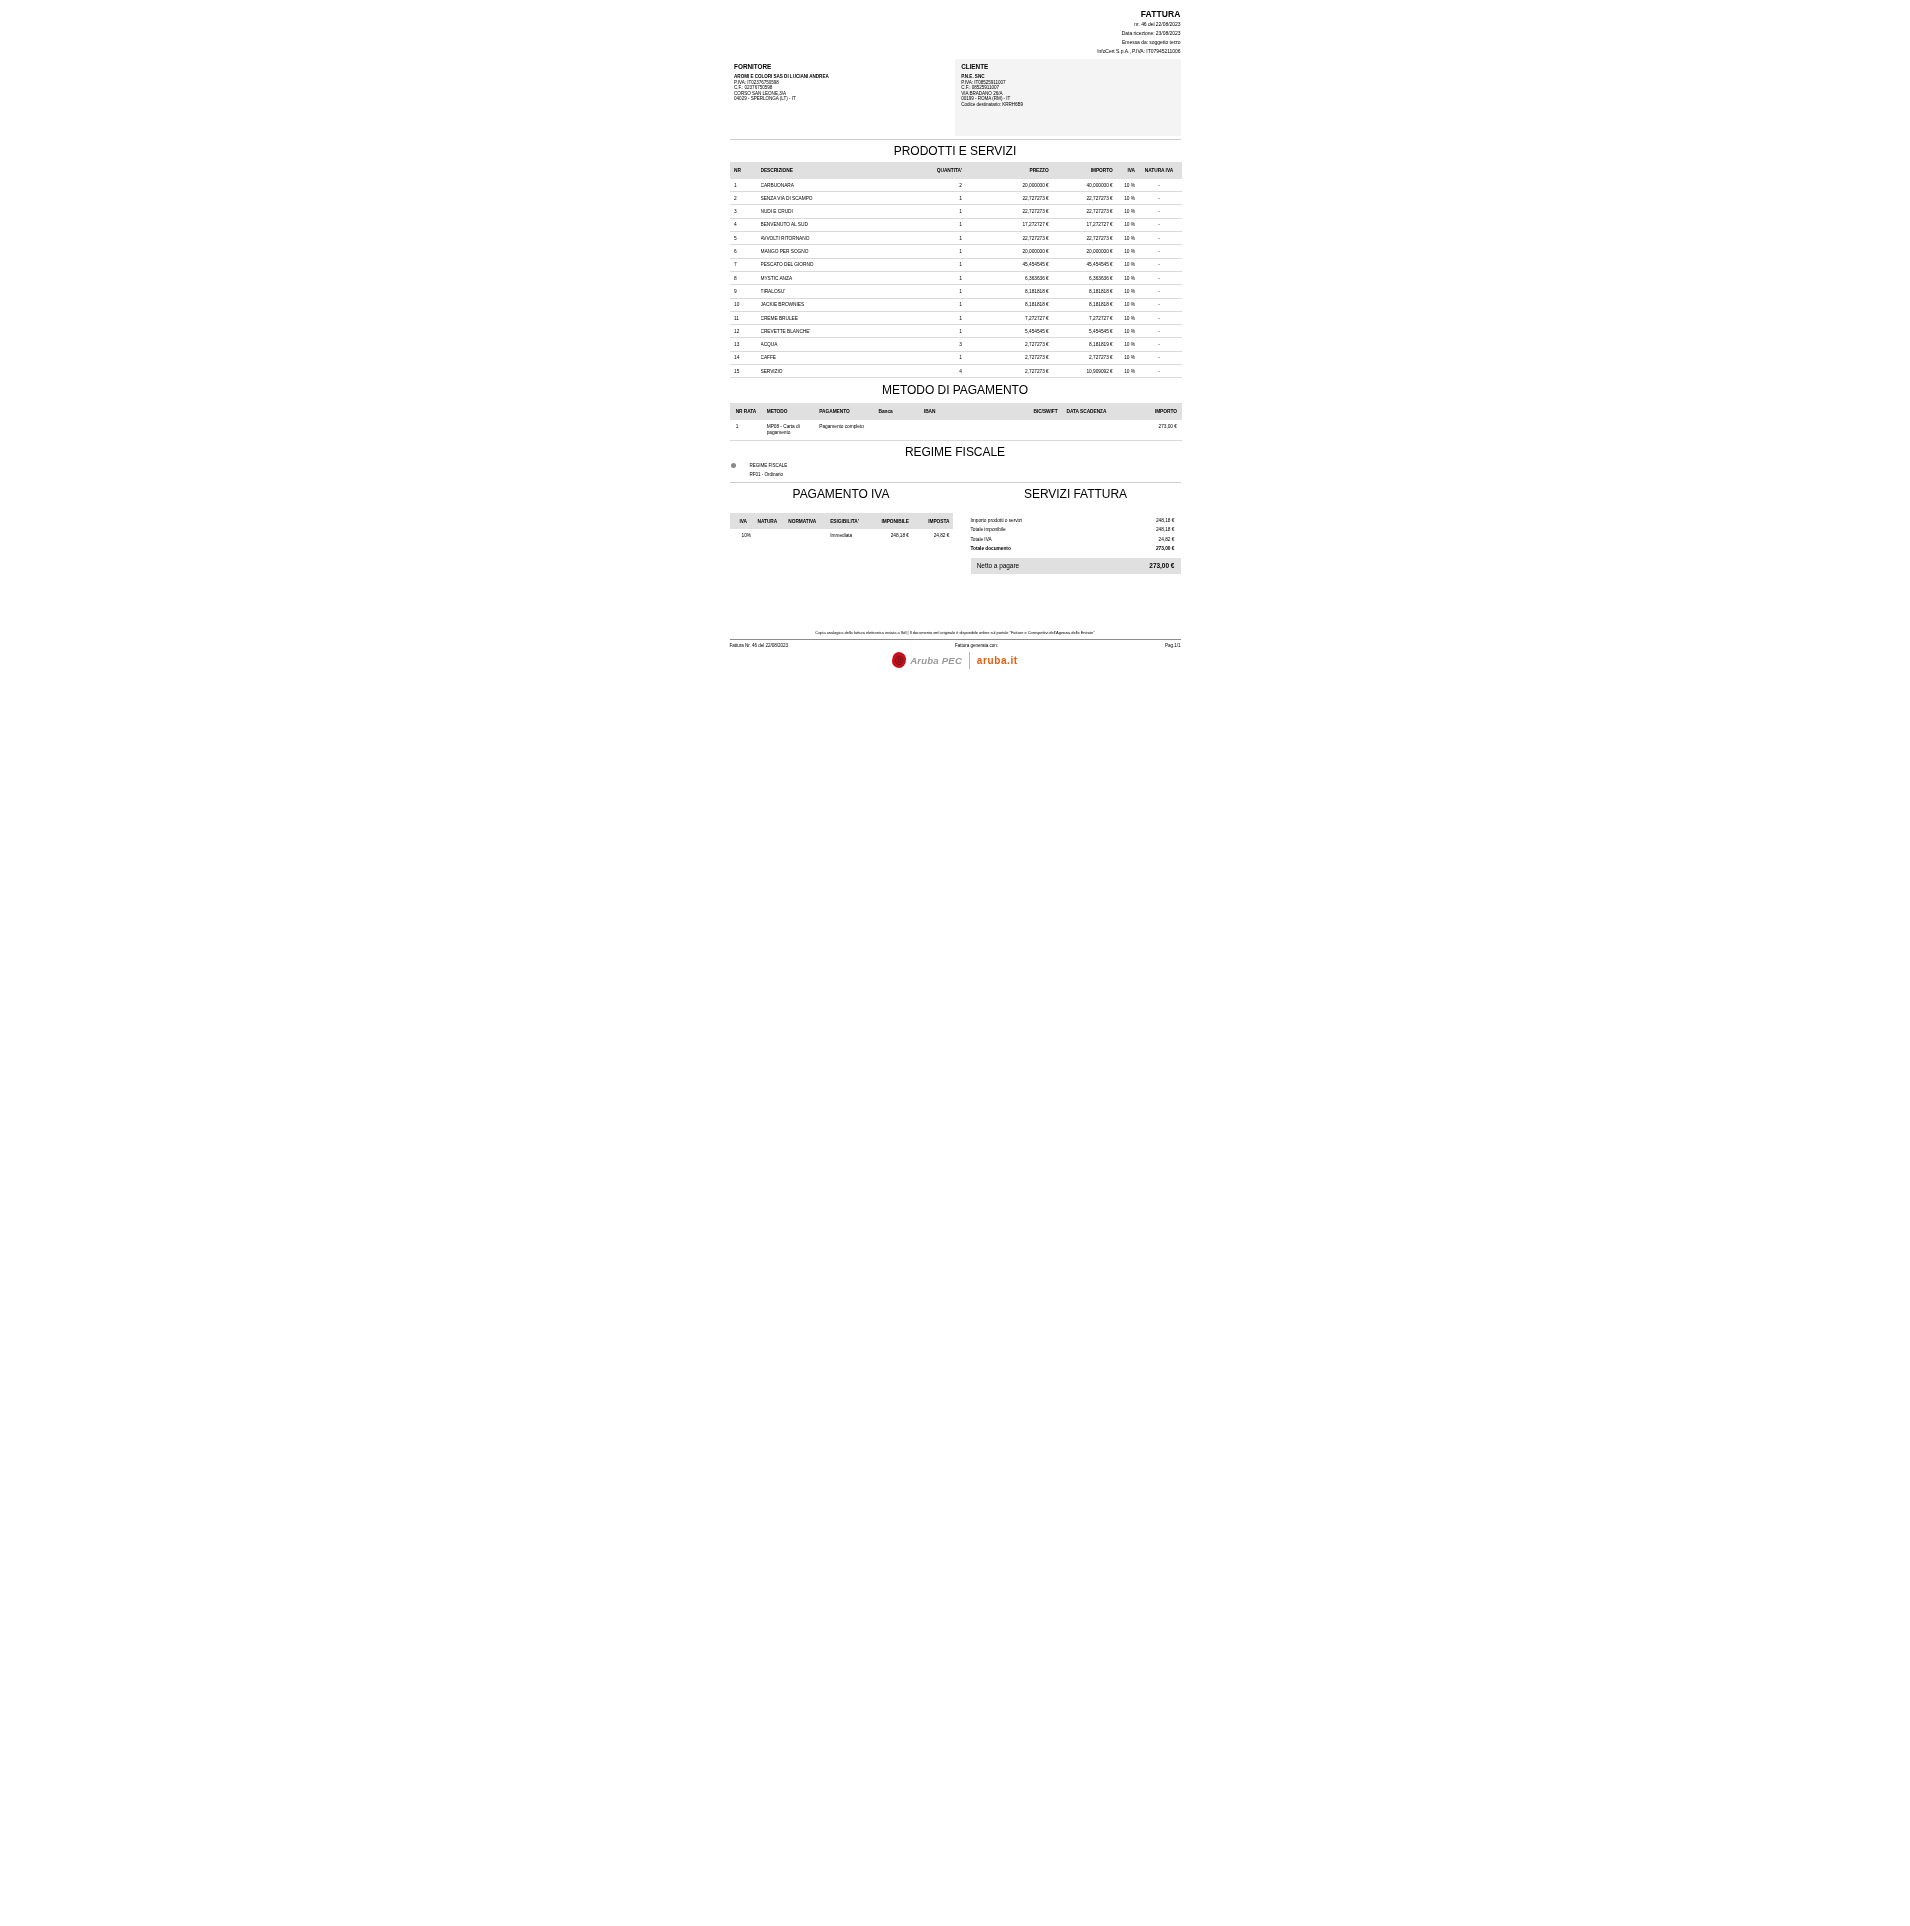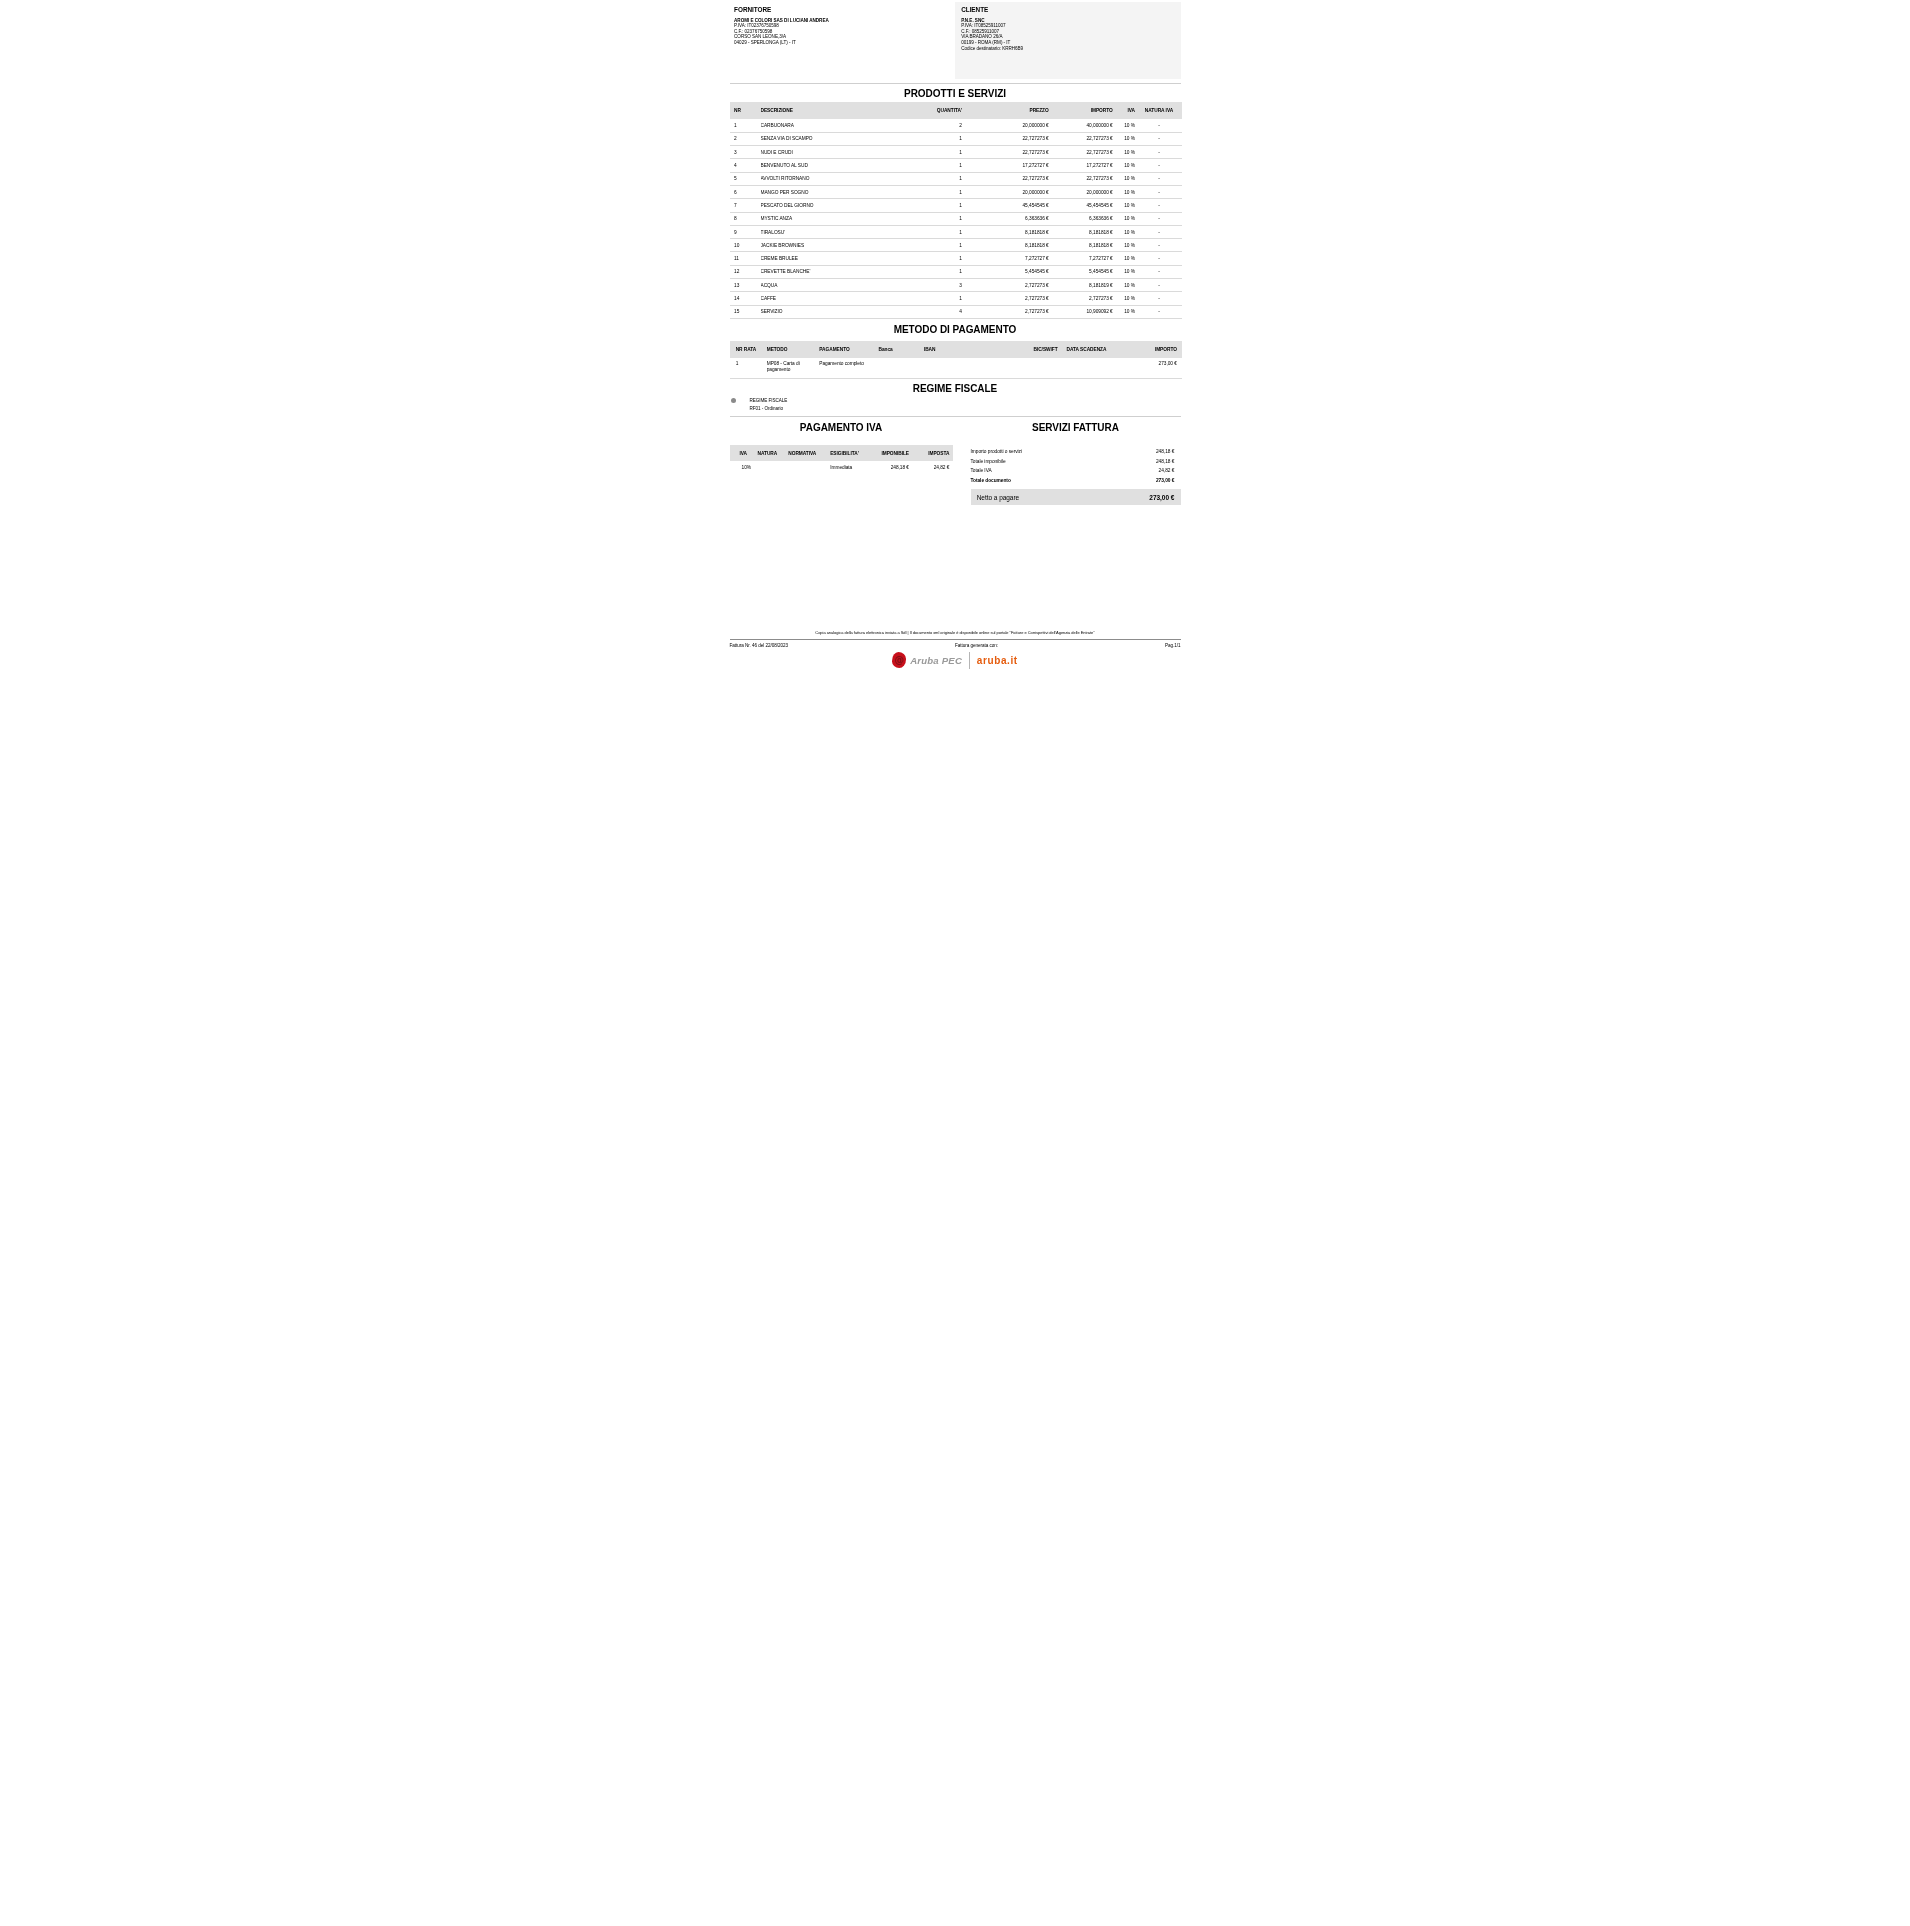--- a/index.html
+++ b/index.html
@@ -16,21 +16,21 @@
   
   .parties { display:flex; margin:2.3px 13.5px 0; height:77px; }
   .party { width:50%; box-sizing:border-box; padding:4.2px 0 0 4.6px; }
   .party.cliente-panel { background:#f4f4f4; padding-left:6.2px; }
   .party-heading { font-size:6.4px; font-weight:bold; margin:0 0 4.2px 0; }
   .party-line { font-size:4.6px; line-height:5.6px; }
   .party-line.name { font-weight:bold; }
   
   .divider { border-top:0.4px solid #cfcfcf; margin:0 13.5px; }
   .divider.after-parties { margin-top:3.5px; }
-  .section-title { text-align:center; font-size:10px; font-weight:bold; }
+  .section-title { text-align:center; font-size:12px; font-weight:normal; }
   #products-title { margin-top:3.9px; }
   #payment-title { margin-top:5px; }
   #regime-title { margin-top:4.2px; }
   table { border-collapse:collapse; table-layout:fixed; }
   th, td { padding:0; font-weight:normal; overflow:hidden; }
   .al { text-align:left; } .ar { text-align:right; } .ac { text-align:center; }
   
   .t-products { width:451px; margin:3.5px 13.5px 0; }
   .t-products th { background:#e0e0e0; height:17.3px; font-size:4.8px; font-weight:bold; vertical-align:middle; }
   .t-products td { height:12.3px; font-size:4.8px; vertical-align:middle; }
@@ -76,20 +76,27 @@
   .pec-at { color:#7d1016; font-size:9.6px; font-weight:bold; line-height:1; font-family:"DejaVu Sans",sans-serif; }
   .pec-text { color:#9a9a9a; font-size:9.6px; font-weight:bold; font-style:italic; margin-left:3.9px; letter-spacing:0.2px;text-align:right; }
   .logo-sep { width:0.8px; height:17px; background:#b5b5b5; margin:0 7px; }
   .aruba-text { color:#e55c0e; font-size:10px; font-weight:bold; letter-spacing:0.6px; }
 </style>
 </head>
 <body>
 
 <div class="page">
 
+  <div class="header-top">
+    <div class="header-title">FATTURA</div>
+    <div class="header-line">nr. 46 del 22/08/2023</div>
+    <div class="header-line">Data ricezione: 23/08/2023</div>
+    <div class="header-line">Emessa da: soggetto terzo</div>
+    <div class="header-line">InfoCert S.p.A., P.IVA: IT07945211006</div>
+  </div>
 
   <div class="parties">
     <div class="party">
       <div class="party-heading">FORNITORE</div>
       <div class="party-line name">AROMI E COLORI SAS DI LUCIANI ANDREA</div>
       <div class="party-line">P.IVA: IT02376750598</div>
       <div class="party-line">C.F.: 02376750598</div>
       <div class="party-line">CORSO SAN LEONE,3/A</div>
       <div class="party-line">04029 - SPERLONGA (LT) - IT</div>
     </div>

